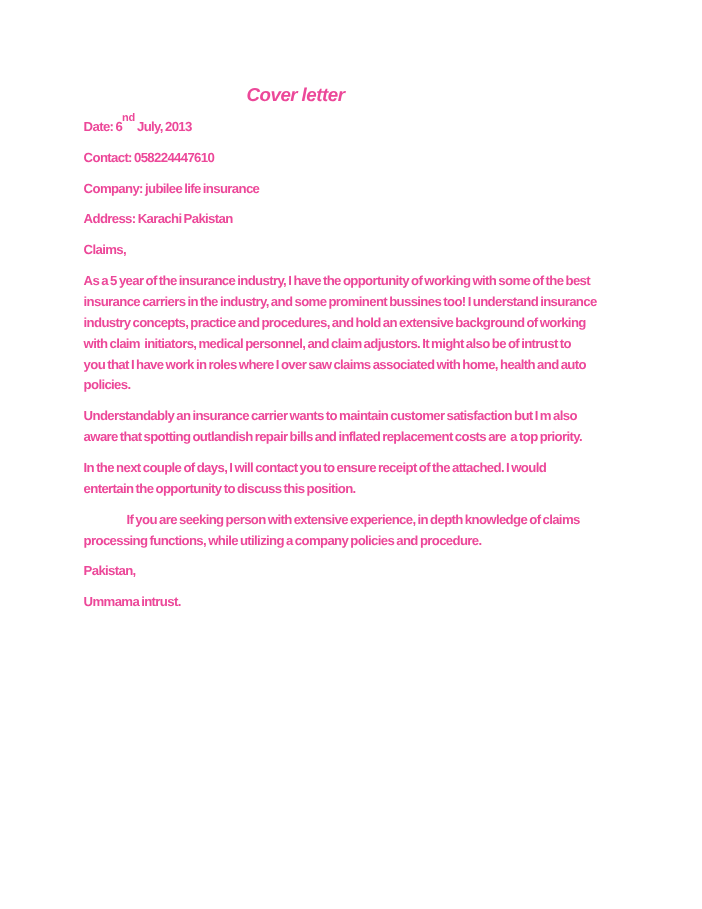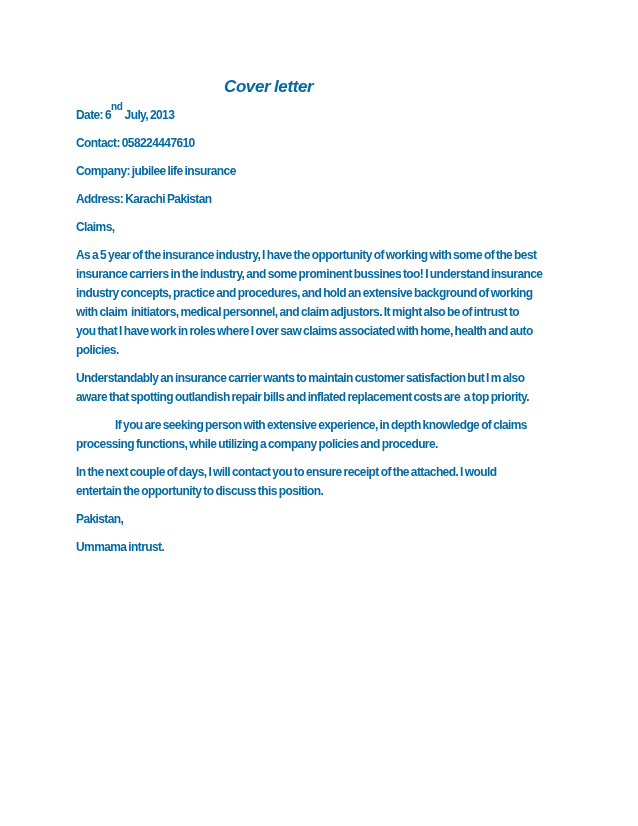--- a/index.html
+++ b/index.html
@@ -5,21 +5,21 @@
   * { box-sizing: border-box; }
   html, body { margin: 0; padding: 0; background: #ffffff; }
 
   .page {
     width: 638px;
     height: 826px;
     background: #ffffff;
     padding: 76px 72px 0 76px;
     font-family: "Liberation Sans", sans-serif;
     font-weight: bold;
-    color: #0369a1;
+    color: #ec4899;
     font-size: 12px;
     line-height: 19px;
     letter-spacing: -0.6px;
     word-spacing: -0.8px;
     overflow: hidden;
   }
 
   .doc-title {
     font-size: 17px;
     line-height: 21px;
@@ -68,23 +68,23 @@
   <p class="para">As a 5 year of the insurance industry, I have the opportunity of working with some of the best
 insurance carriers in the industry, and some prominent bussines too! I understand insurance
 industry concepts, practice and procedures, and hold an extensive background of working
 with claim  initiators, medical personnel, and claim adjustors. It might also be of intrust to
 you that I have work in roles where I over saw claims associated with home, health and auto
 policies.</p>
 
   <p class="para">Understandably an insurance carrier wants to maintain customer satisfaction but I m also
 aware that spotting outlandish repair bills and inflated replacement costs are  a top priority.</p>
 
+  <p class="para">In the next couple of days, I will contact you to ensure receipt of the attached. I would
+entertain the opportunity to discuss this position.</p>
+
   <p class="para indent">If you are seeking person with extensive experience, in depth knowledge of claims
 processing functions, while utilizing a company policies and procedure.</p>
-
-  <p class="para">In the next couple of days, I will contact you to ensure receipt of the attached. I would
-entertain the opportunity to discuss this position.</p>
 
   <p class="line">Pakistan,</p>
 
   <p class="line">Ummama intrust.</p>
 
 </div>
 
 </body></html>

